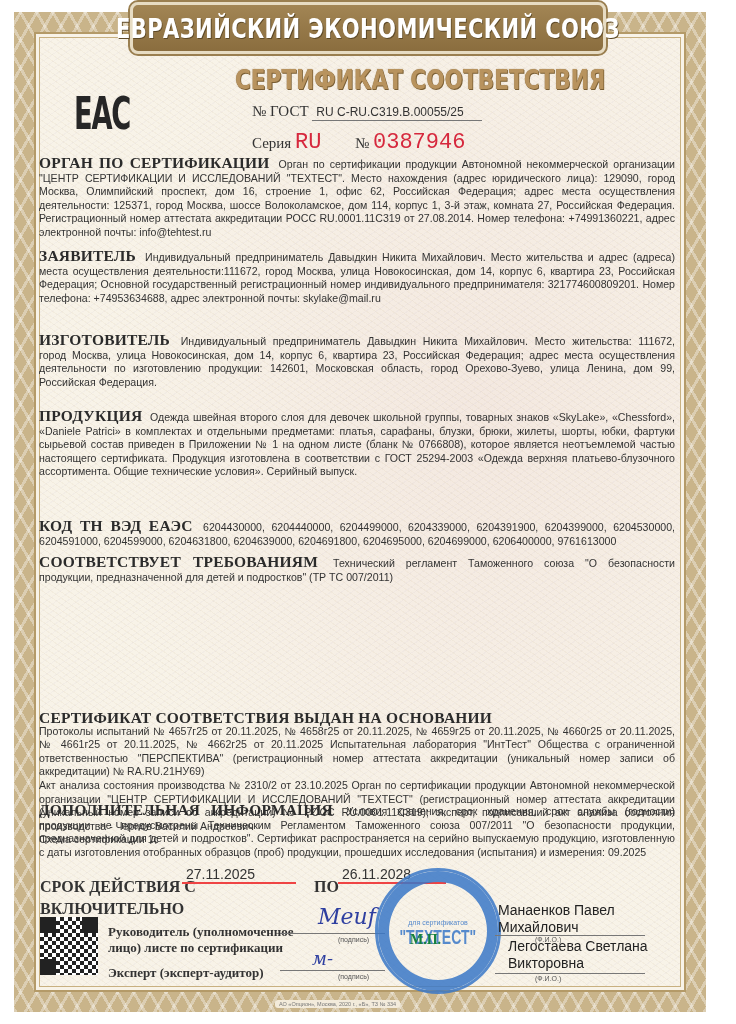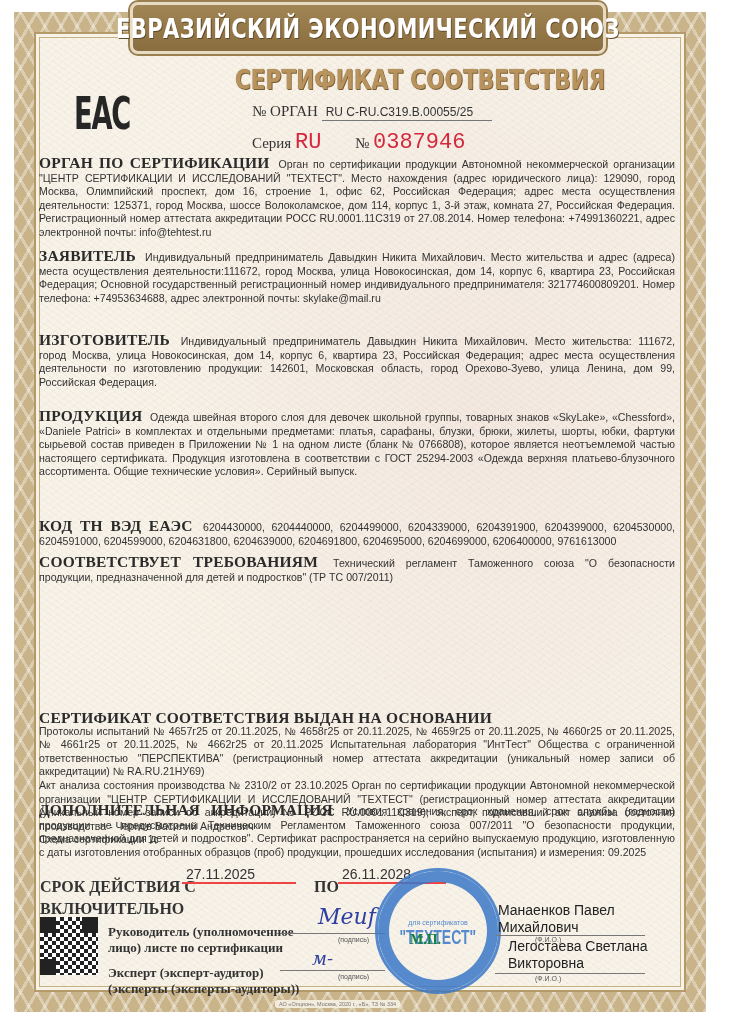--- a/index.html
+++ b/index.html
@@ -92,21 +92,21 @@
 </div>
 
 <div class="banner">
   <span>ЕВРАЗИЙСКИЙ ЭКОНОМИЧЕСКИЙ СОЮЗ</span>
 </div>
 
 <div class="eac">EAC</div>
 <div class="title">СЕРТИФИКАТ СООТВЕТСТВИЯ</div>
 
 <div class="regno">
-  <span>№ ОРГАН</span>
+  <span>№ ГОСТ</span>
   <span class="val">RU C-RU.C319.B.00055/25</span>
 </div>
 
 <div class="series">
   <span>Серия</span>
   <span class="red">RU</span>
   <span class="gap"></span>
   <span>№</span>
   <span class="red">0387946</span>
 </div>
@@ -162,21 +162,20 @@
 <div class="date" style="left:338px; top:866px; width:100px;">26.11.2028</div>
 
 <div class="qr"></div>
 
 <div class="sig-label" style="top:924px;">
   <span class="line">Руководитель (уполномоченное</span>
   <span class="line">лицо) листе по сертификации</span>
 </div>
 <div class="sig-label" style="top:965px;">
   <span class="line">Эксперт (эксперт-аудитор)</span>
-  <span class="line">(эксперты (эксперты-аудиторы))</span>
 </div>
 
 <div class="sig-line" style="left:280px; top:933px; width:105px;"></div>
 <div class="small" style="left:338px; top:936px;">(подпись)</div>
 <div class="sig-line" style="left:280px; top:970px; width:105px;"></div>
 <div class="small" style="left:338px; top:973px;">(подпись)</div>
 
 <div class="sign" style="left:318px; top:904px;">Meuf</div>
 <div class="sign" style="left:312px; top:948px; font-size:18px;">м-</div>
 

